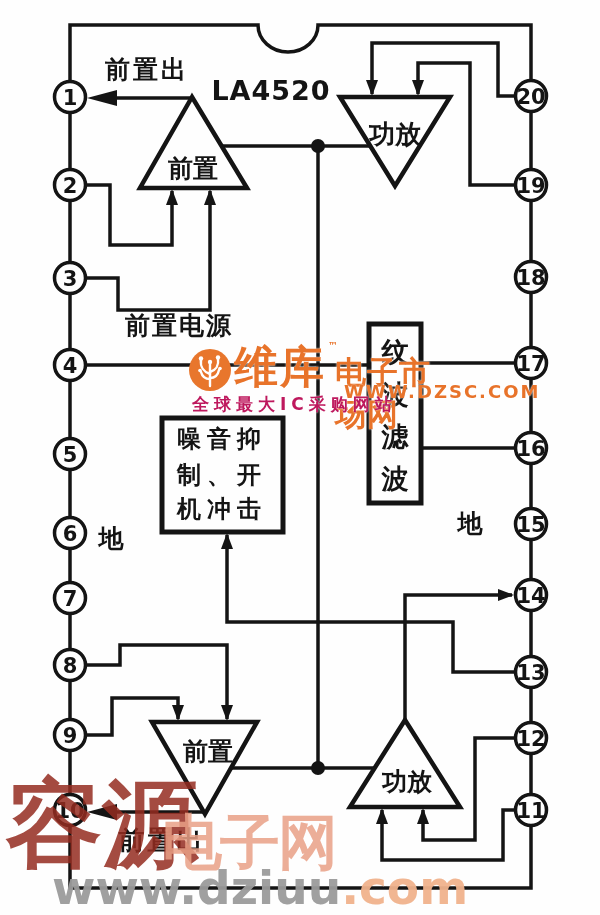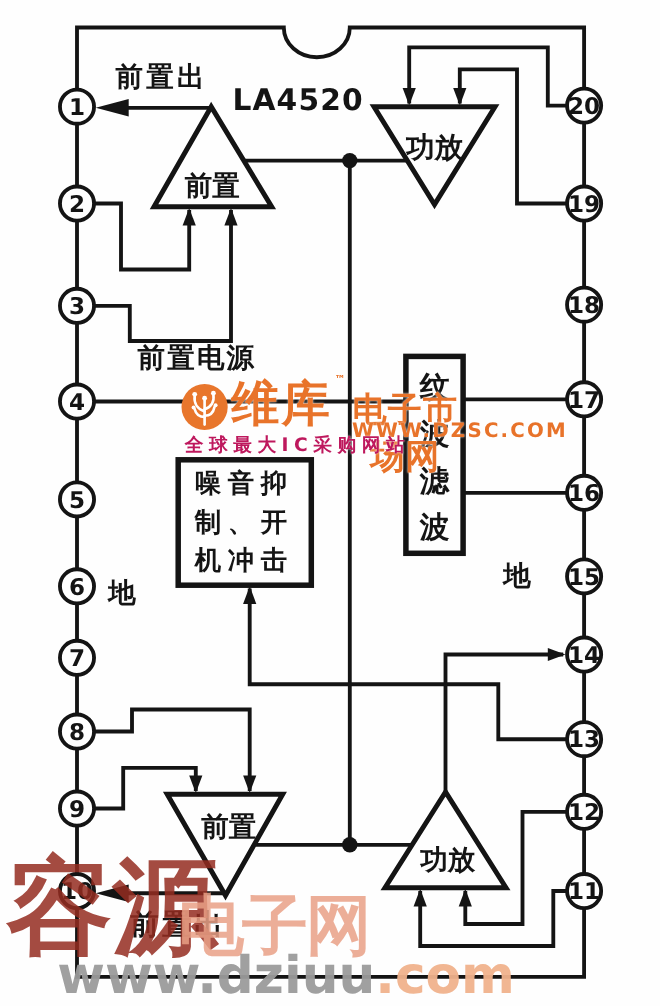--- a/index.html
+++ b/index.html
@@ -9,21 +9,21 @@
   
   .outline{fill:none;stroke:#141414;stroke-width:3.5;}
   .wire{fill:none;stroke:#141414;stroke-width:3.5;}
   .tri{fill:none;stroke:#141414;stroke-width:4.5;}
   .blk{fill:none;stroke:#141414;stroke-width:5;}
   .pinc{fill:#fefefe;stroke:#141414;stroke-width:3.5;}
   .dot{fill:#141414;stroke:none;}
   .arr{fill:#141414;stroke:none;}
   .lbl{fill:#141414;font-weight:bold;}
   
-  .wm-weiku{position:absolute;left:164px;top:342px;width:262px;height:70px;pointer-events:none;text-align:center;}
+  .wm-weiku{position:absolute;left:188px;top:342px;width:262px;height:70px;pointer-events:none;}
   .wk-logo{position:absolute;left:0;top:6px;}
   .wk-name{position:absolute;left:46px;top:-4px;font-size:44px;font-weight:bold;color:#e8732a;
            letter-spacing:2px;text-shadow:0 0 2px #fff;}
   .wk-tm{position:absolute;left:140px;top:-2px;font-size:10px;color:#e8732a;font-weight:bold;}
   .wk-site{position:absolute;left:147px;top:10px;font-size:31px;font-weight:bold;color:#e8732a;
            letter-spacing:1px;text-shadow:0 0 2px #fff;}
   .wk-url{position:absolute;left:156px;top:39px;font-size:18px;font-weight:bold;color:#e8732a;
           letter-spacing:2px;text-shadow:0 0 2px #fff;}
   .wk-slogan{position:absolute;left:4px;top:51px;font-size:17px;color:#be185d;font-weight:bold;
              letter-spacing:5px;white-space:nowrap;text-shadow:0 0 2px #fff;}

